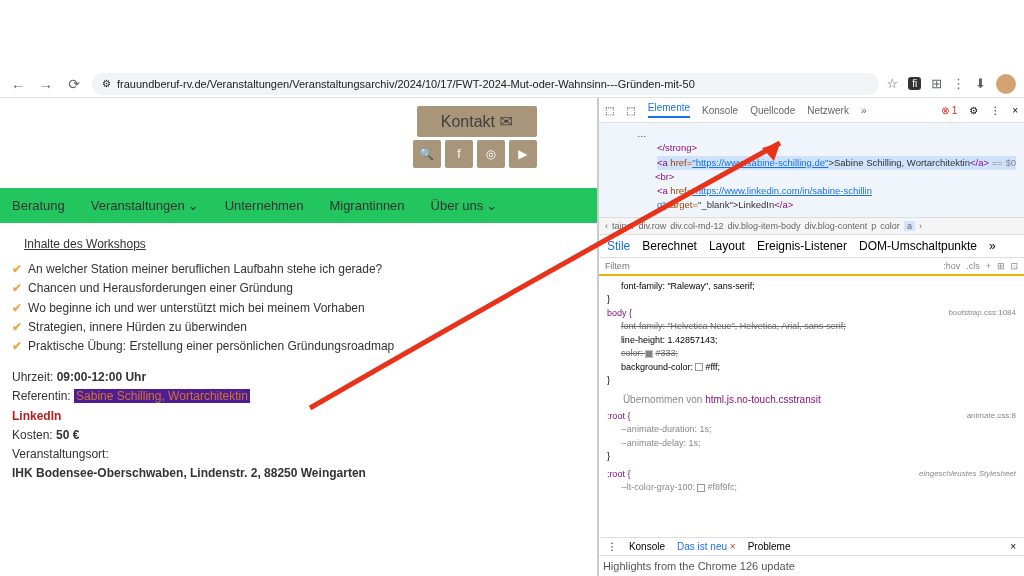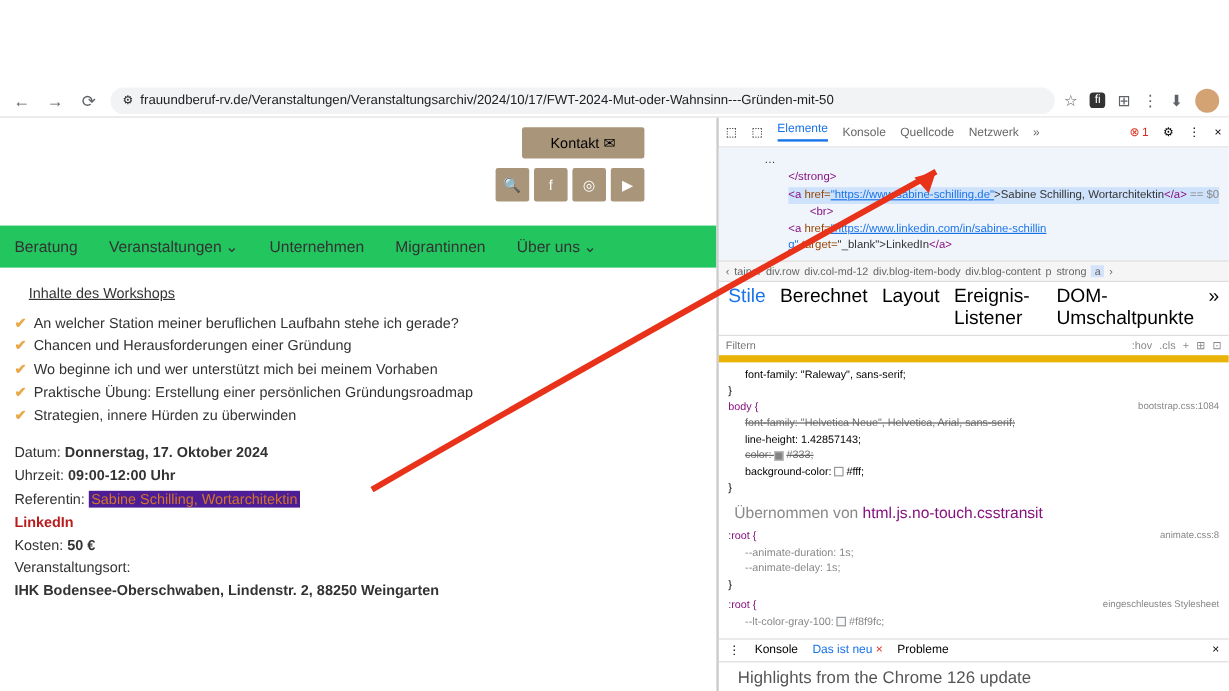--- a/index.html
+++ b/index.html
@@ -8,21 +8,21 @@
 .browser-bar{height:28px;display:flex;align-items:center;padding:0 8px;gap:8px;background:#fff;border-bottom:1px solid #e0e0e0}
 .nav-btn{width:20px;height:20px;display:flex;align-items:center;justify-content:center;cursor:pointer;color:#5f6368;font-size:14px}
 .url-bar{flex:1;height:22px;background:#f1f3f4;border-radius:12px;display:flex;align-items:center;padding:0 10px;font-size:11px;color:#202124}
 .url-icon{margin-right:6px;font-size:10px}
 .bar-icons{display:flex;gap:10px;align-items:center;color:#5f6368;font-size:13px}
 .avatar{width:20px;height:20px;border-radius:50%;background:#d4a373}
 .content-area{display:flex;height:calc(100% - 98px)}
 .page{width:645px;overflow:hidden;position:relative}
 .devtools{flex:1;border-left:2px solid #ccc;font-size:10px;display:flex;flex-direction:column;background:#fff}
 .page-header{height:90px;position:relative;padding:8px 10px}
-.contact-btn{position:absolute;right:60px;top:8px;background:#a8957a;color:#000000;padding:6px 24px;font-size:12px;border-radius:2px}
+.contact-btn{position:absolute;right:60px;top:8px;background:#a8957a;color:#404040;padding:6px 24px;font-size:16px;border-radius:2px}
 .social-row{position:absolute;right:60px;top:42px;display:flex;gap:4px}
 .social-btn{width:28px;height:28px;background:#a8957a;color:#fff;display:flex;align-items:center;justify-content:center;font-size:12px;border-radius:2px}
 .nav-row{background:#22c55e;padding:10px 12px;display:flex;gap:26px;font-size:13px;color:#333}
 .nav-item{display:flex;align-items:center;gap:3px}
 .page-body{padding:6px 12px;font-size:12px;color:#333;line-height:1.6}
 .section-title{text-decoration:underline;margin:6px 12px}
 .check-list{list-style:none;margin:4px 0 12px}
 .check-list li:before{content:"✔";color:#e8a948;margin-right:6px;font-weight:bold}
 .highlight{background:#4c1d95;color:#d4732a;padding:0 2px}
 .link-orange{color:#b91c1c;font-weight:bold}
@@ -30,37 +30,37 @@
 .dt-tab{color:#666;cursor:pointer}
 .dt-tab.active{color:#1a73e8;border-bottom:2px solid #1a73e8;padding-bottom:3px}
 .dt-error{color:#d93025;margin-left:auto;display:flex;align-items:center;gap:2px}
 .dt-html{padding:4px 8px;font-family:monospace;font-size:9.5px;line-height:1.5;background:#f0f5fc;color:#333;white-space:nowrap;overflow:hidden}
 .dt-html .tag{color:#881280}
 .dt-html .attr{color:#994500}
 .dt-html .url{color:#1a73e8;text-decoration:underline}
 .breadcrumb{background:#f5f5f5;border-top:1px solid #ddd;border-bottom:1px solid #ddd;padding:3px 6px;font-size:9px;color:#666;display:flex;gap:4px;overflow:hidden}
 .breadcrumb span{white-space:nowrap}
 .bc-active{background:#d4e3fc;padding:0 3px}
-.styles-tabs{display:flex;gap:12px;padding:4px 8px;font-size:16px;border-bottom:1px solid #ddd}
+.styles-tabs{display:flex;gap:12px;padding:4px 8px;font-size:12px;border-bottom:1px solid #ddd}
 .styles-tab.active{color:#1a73e8}
-.filter-row{display:flex;padding:3px 6px;border-bottom:6px solid #eab308;font-size:9px;color:#888;align-items:center}
+.filter-row{display:flex;padding:3px 6px;border-bottom:2px solid #eab308;font-size:9px;color:#888;align-items:center}
 .filter-input{border:none;background:none;font-size:9px;color:#888;width:50px}
 .filter-icons{margin-left:auto;display:flex;gap:6px}
 .css-panel{padding:4px 8px;font-family:monospace;font-size:9px;line-height:1.5;flex:1;overflow:hidden}
 .css-rule{margin-bottom:4px}
 .css-sel{color:#881280}
 .css-prop{margin-left:14px}
 .css-prop.strike{text-decoration:line-through;opacity:0.6}
 .css-link{color:#888;float:right;font-size:8px}
-.css-inherit{color:#888;font-size:13px;margin:3px 5px;font-family:Arial}
+.css-inherit{color:#888;font-size:10px;margin:3px 16px;font-family:Arial}
 .swatch{display:inline-block;width:8px;height:8px;border:1px solid #999;vertical-align:middle;margin-right:2px}
 .bottom-panel{border-top:1px solid #ddd}
 .bottom-tabs{display:flex;gap:12px;padding:3px 8px;font-size:10px;border-bottom:1px solid #ddd}
 .bottom-tab.active{color:#1a73e8}
-.bottom-msg{padding:4px 16px;font-size:14px;color:#555}
+.bottom-msg{padding:4px 4px;font-size:11px;color:#555}
 svg.arrow{position:absolute;top:98px;left:0;width:1024px;height:478px;pointer-events:none;z-index:100}
 </style>
 </head>
 <body>
 
 <div class="top-gap"></div>
 
 <div class="browser-bar">
   <div class="nav-btn">←</div>
   <div class="nav-btn">→</div>
@@ -105,24 +105,23 @@
           <span>Über uns</span> 
           <span>⌄</span>
         </span>
     </div>
     <div class="page-body">
       <div class="section-title">Inhalte des Workshops</div>
       <ul class="check-list">
         <li>An welcher Station meiner beruflichen Laufbahn stehe ich gerade?</li>
         <li>Chancen und Herausforderungen einer Gründung</li>
         <li>Wo beginne ich und wer unterstützt mich bei meinem Vorhaben</li>
+        <li>Strategien, innere Hürden zu überwinden</li>
         <li>Praktische Übung: Erstellung einer persönlichen Gründungsroadmap</li>
-        <li>Strategien, innere Hürden zu überwinden</li>
       </ul>
-      <div><span>Datum:</span> <b>Donnerstag, 17. Oktober 2024</b></div>
       <div><span>Uhrzeit:</span> <b>09:00-12:00 Uhr</b></div>
       <div><span>Referentin:</span> <span class="highlight">Sabine Schilling, Wortarchitektin</span></div>
       <div class="link-orange">LinkedIn</div>
       <div><span>Kosten:</span> <b>50 €</b></div>
       <div>Veranstaltungsort:</div>
       <div><b>IHK Bodensee-Oberschwaben, Lindenstr. 2, 88250 Weingarten</b></div>
     </div>
   </div>
 
   <div class="devtools">
@@ -136,33 +135,33 @@
       <span class="dt-tab">»</span>
       <span class="dt-error">⊗ <span>1</span></span>
       <span>⚙</span>
       <span>⋮</span>
       <span>×</span>
     </div>
     <div class="dt-html">
       <div style="margin-left:30px">…</div>
       <div style="margin-left:50px"><span class="tag">&lt;/strong&gt;</span></div>
       <div style="background:#cfe2fc;margin-left:50px"><span class="tag">&lt;a</span> <span class="attr">href=</span><span class="url">"https://www.sabine-schilling.de"</span><span>&gt;Sabine Schilling, Wortarchitektin</span><span class="tag">&lt;/a&gt;</span><span style="color:#888"> == $0</span></div>
-      <div style="margin-left:68px"><span class="tag">&lt;br&gt;</span></div>
+      <div style="margin-left:48px"><span class="tag">&lt;br&gt;</span></div>
       <div style="margin-left:50px"><span class="tag">&lt;a</span> <span class="attr">href=</span><span class="url">"https://www.linkedin.com/in/sabine-schillin</span></div>
       <div style="margin-left:50px"><span class="url">g"</span> <span class="attr">target=</span><span>"_blank"</span><span>&gt;LinkedIn</span><span class="tag">&lt;/a&gt;</span></div>
     </div>
     <div class="breadcrumb">
       <span>‹</span>
       <span>tainer</span>
       <span>div.row</span>
       <span>div.col-md-12</span>
       <span>div.blog-item-body</span>
       <span>div.blog-content</span>
       <span>p</span>
-      <span>strong</span>
+      <span>color</span>
       <span class="bc-active">a</span>
       <span>›</span>
     </div>
     <div class="styles-tabs">
       <span class="styles-tab active">Stile</span>
       <span class="styles-tab">Berechnet</span>
       <span class="styles-tab">Layout</span>
       <span class="styles-tab">Ereignis-Listener</span>
       <span class="styles-tab">DOM-Umschaltpunkte</span>
       <span>»</span>
@@ -191,21 +190,21 @@
       </div>
       <div class="css-inherit"><span>Übernommen von</span> <span style="color:#881280">html.js.no-touch.csstransit</span></div>
       <div class="css-rule">
         <span class="css-link">animate.css:8</span>
         <span class="css-sel">:root {</span>
         <div class="css-prop" style="color:#888">--animate-duration: 1s;</div>
         <div class="css-prop" style="color:#888">--animate-delay: 1s;</div>
         <div>}</div>
       </div>
       <div class="css-rule">
-        <span class="css-link" style="">eingeschleustes Stylesheet</span>
+        <span class="css-link" style="font-style:italic">eingeschleustes Stylesheet</span>
         <span class="css-sel">:root {</span>
         <div class="css-prop" style="color:#888"><span>--lt-color-gray-100: </span><span class="swatch" style="background:#f8f9fc"></span><span>#f8f9fc;</span></div>
       </div>
     </div>
     <div class="bottom-panel">
       <div class="bottom-tabs">
         <span>⋮</span>
         <span class="bottom-tab">Konsole</span>
         <span class="bottom-tab active"><span>Das ist neu</span> <span style="color:#d93025">×</span></span>
         <span class="bottom-tab">Probleme</span>

